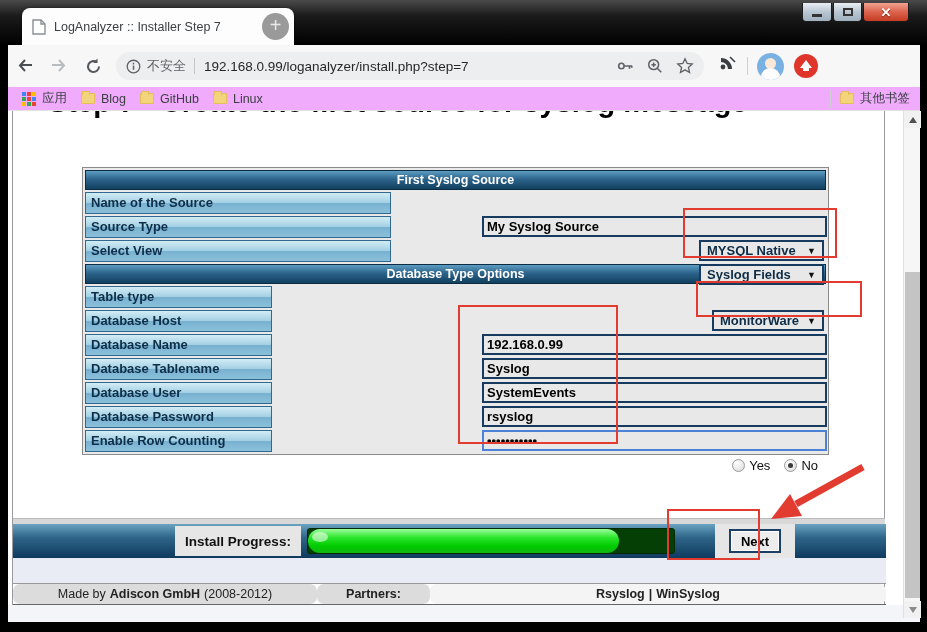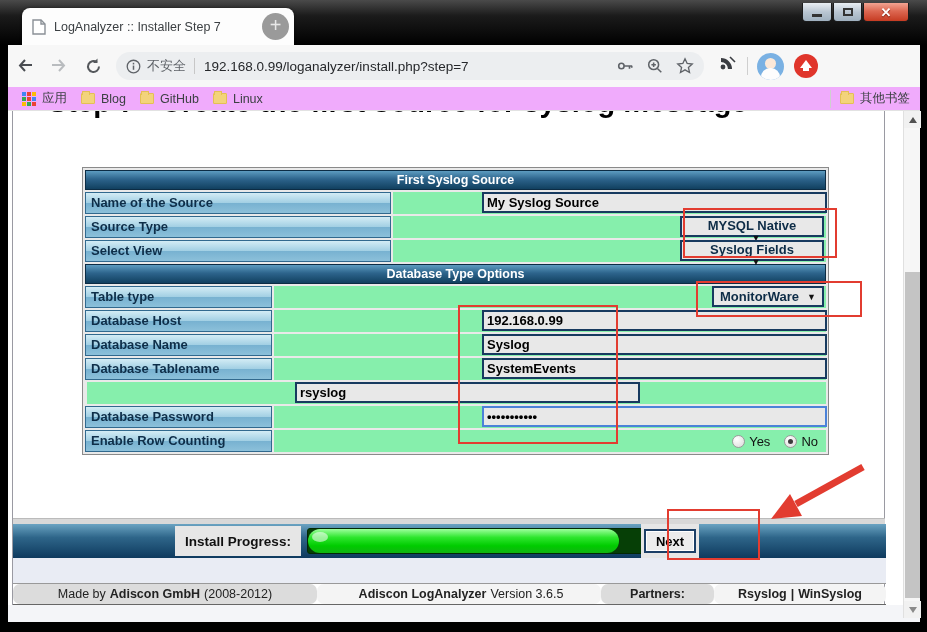--- a/index.html
+++ b/index.html
@@ -77,31 +77,31 @@
   .section-header { height:20px; margin-bottom:2px; border:1px solid #0c2c44;
     background:linear-gradient(180deg,#5d9cc0 0%,#2d648c 45%,#11405f 100%);
     color:#fff; font-weight:bold; font-size:12.5px; text-align:center; line-height:18px; }
   .frow { display:flex; margin-bottom:2px; height:22px; }
   .frow:last-child { margin-bottom:0; }
   .rowlabel { border:1px solid #31698e; font-weight:bold; font-size:13px; color:#0e2e49;
     background:linear-gradient(180deg,#d3ecf5 0%,#a3d0e4 48%,#78b2d1 52%,#8cc0da 100%);
     padding:2px 0 0 5px; flex:0 0 auto; }
   .sec-0 .rowlabel { width:306px; }
   .sec-1 .rowlabel { width:187px; }
-  .rowvalue { flex:1; background:#86efac; position:relative; margin-left:2px; }
+  .rowvalue { flex:1; background:#86efac; position:relative; margin-left:2px;margin-top:24px; }
   .tinput { position:absolute; top:0; height:21px; width:345px; background:#e8e8e8;
     border:2px solid #173a5f; font-family:"Liberation Sans",sans-serif;
     font-weight:bold; font-size:13px; color:#000; padding:0 3px; }
   .sec-0 .tinput { left:89px; }
   .sec-1 .tinput { left:208px; }
   .tinput.focused { border-color:#4b82d8; }
   .sel { position:absolute; right:2px; top:0; height:21px; background:#e8e8e8;
     border:2px solid #173a5f; display:flex; align-items:center; font-weight:bold;
     font-size:13px; color:#0d2c47; padding:0 6px; justify-content:space-between; }
-  .sec-0 .sel { width:144px;flex-direction:column; }
+  .sec-0 .sel { width:125px; }
   .sec-1 .sel { width:112px; }
   .sel .car { font-size:9px; color:#111; margin-left:8px; }
   .radios { position:absolute; right:8px; top:0; height:22px; display:flex; align-items:center; }
   .radio { width:13px; height:13px; border-radius:50%; border:1px solid #9a9a9a;
     background:radial-gradient(circle at 35% 30%,#fff 0%,#d9d9d9 100%); margin:0 4px 0 14px;
     position:relative; }
   .radio.on:before { content:""; position:absolute; left:3px; top:3px; width:5px; height:5px;
     border-radius:50%; background:#3b3b3b; }
   .radio-lab { font-size:13px; color:#111; }
 
@@ -111,21 +111,21 @@
   .tealbar { position:absolute; left:5px; top:413px; width:873px; height:34px;
     background:linear-gradient(180deg,#6aa3c2 0%,#2e6589 40%,#0e3a5e 100%); }
   .prog-label { position:absolute; left:162px; top:2px; width:126px; height:30px; background:#e6e6e6;
     font-weight:bold; font-size:13.5px; color:#111; display:flex; align-items:center; justify-content:center; }
   .prog-track { position:absolute; left:294px; top:4px; width:368px; height:26px;
     background:#063f06; border:1px solid #032803; border-radius:3px; overflow:hidden; }
   .prog-fill { height:100%; border-radius:12px;
     background:linear-gradient(180deg,#9dff9d 0%,#2ee62e 35%,#00cc00 70%,#12b412 100%); position:relative; }
   .prog-fill:before { content:""; position:absolute; left:4px; top:3px; width:16px; height:10px;
     border-radius:50%; background:rgba(255,255,255,.55); }
-  .next-cell { position:absolute; left:628px; top:0; width:58px; height:34px; background:#e6e6e6;
+  .next-cell { position:absolute; left:702px; top:0; width:80px; height:34px; background:#e6e6e6;
     display:flex; align-items:center; justify-content:center;text-align:center; }
   .next-btn { width:52px; height:24px; background:#ececec; border:2px solid #1c3f66;
     font-weight:bold; font-size:13px; color:#000; display:flex; align-items:center;
     justify-content:center; box-shadow:0 0 0 1px #fff inset; }
   .lightband { position:absolute; left:5px; top:447px; width:873px; height:25px; background:#e9ecf4; }
   .pfooter { position:absolute; left:5px; top:472px; width:873px; height:22px; display:flex;
     border-top:1px solid #999; border-bottom:1px solid #666; font-size:12.5px; color:#222; }
   .fcell { display:flex; align-items:center; justify-content:center; white-space:nowrap;border-radius:7px; }
   .fcell b { margin:0 4px; }
   .fc0 { width:304px; background:#dcdcdc; }
@@ -328,20 +328,21 @@
             <input type="text" class="tinput" value="Syslog" style="">
           </div>
         </div>
         <div class="frow sec-1">
           <div class="rowlabel">Database Tablename</div>
           <div class="rowvalue">
             <input type="text" class="tinput" value="SystemEvents" style="">
           </div>
         </div>
         <div class="frow sec-1">
+          <div class="rowlabel">Database User</div>
           <div class="rowvalue">
             <input type="text" class="tinput" value="rsyslog" style="">
           </div>
         </div>
         <div class="frow sec-1">
           <div class="rowlabel">Database Password</div>
           <div class="rowvalue">
             <input type="text" class="tinput focused" value="•••••••••••" style="">
           </div>
         </div>
@@ -371,24 +372,20 @@
     </div>
 
     <div class="lightband"></div>
 
     <div class="pfooter">
       <div class="fcell fc0">
         <span>Made by </span>
           <b>Adiscon GmbH</b>
           <span>(2008-2012)</span>
       </div>
-      <div class="fcell fc1">
-        <b>Adiscon LogAnalyzer</b>
-          <span>Version 3.6.5</span>
-      </div>
       <div class="fcell fc2">Partners:</div>
       <div class="fcell fc3">
         <span>Rsyslog</span>
         <b>|</b>
         <span>WinSyslog</span>
       </div>
     </div>
 
     <div class="bottomband"></div>
 

